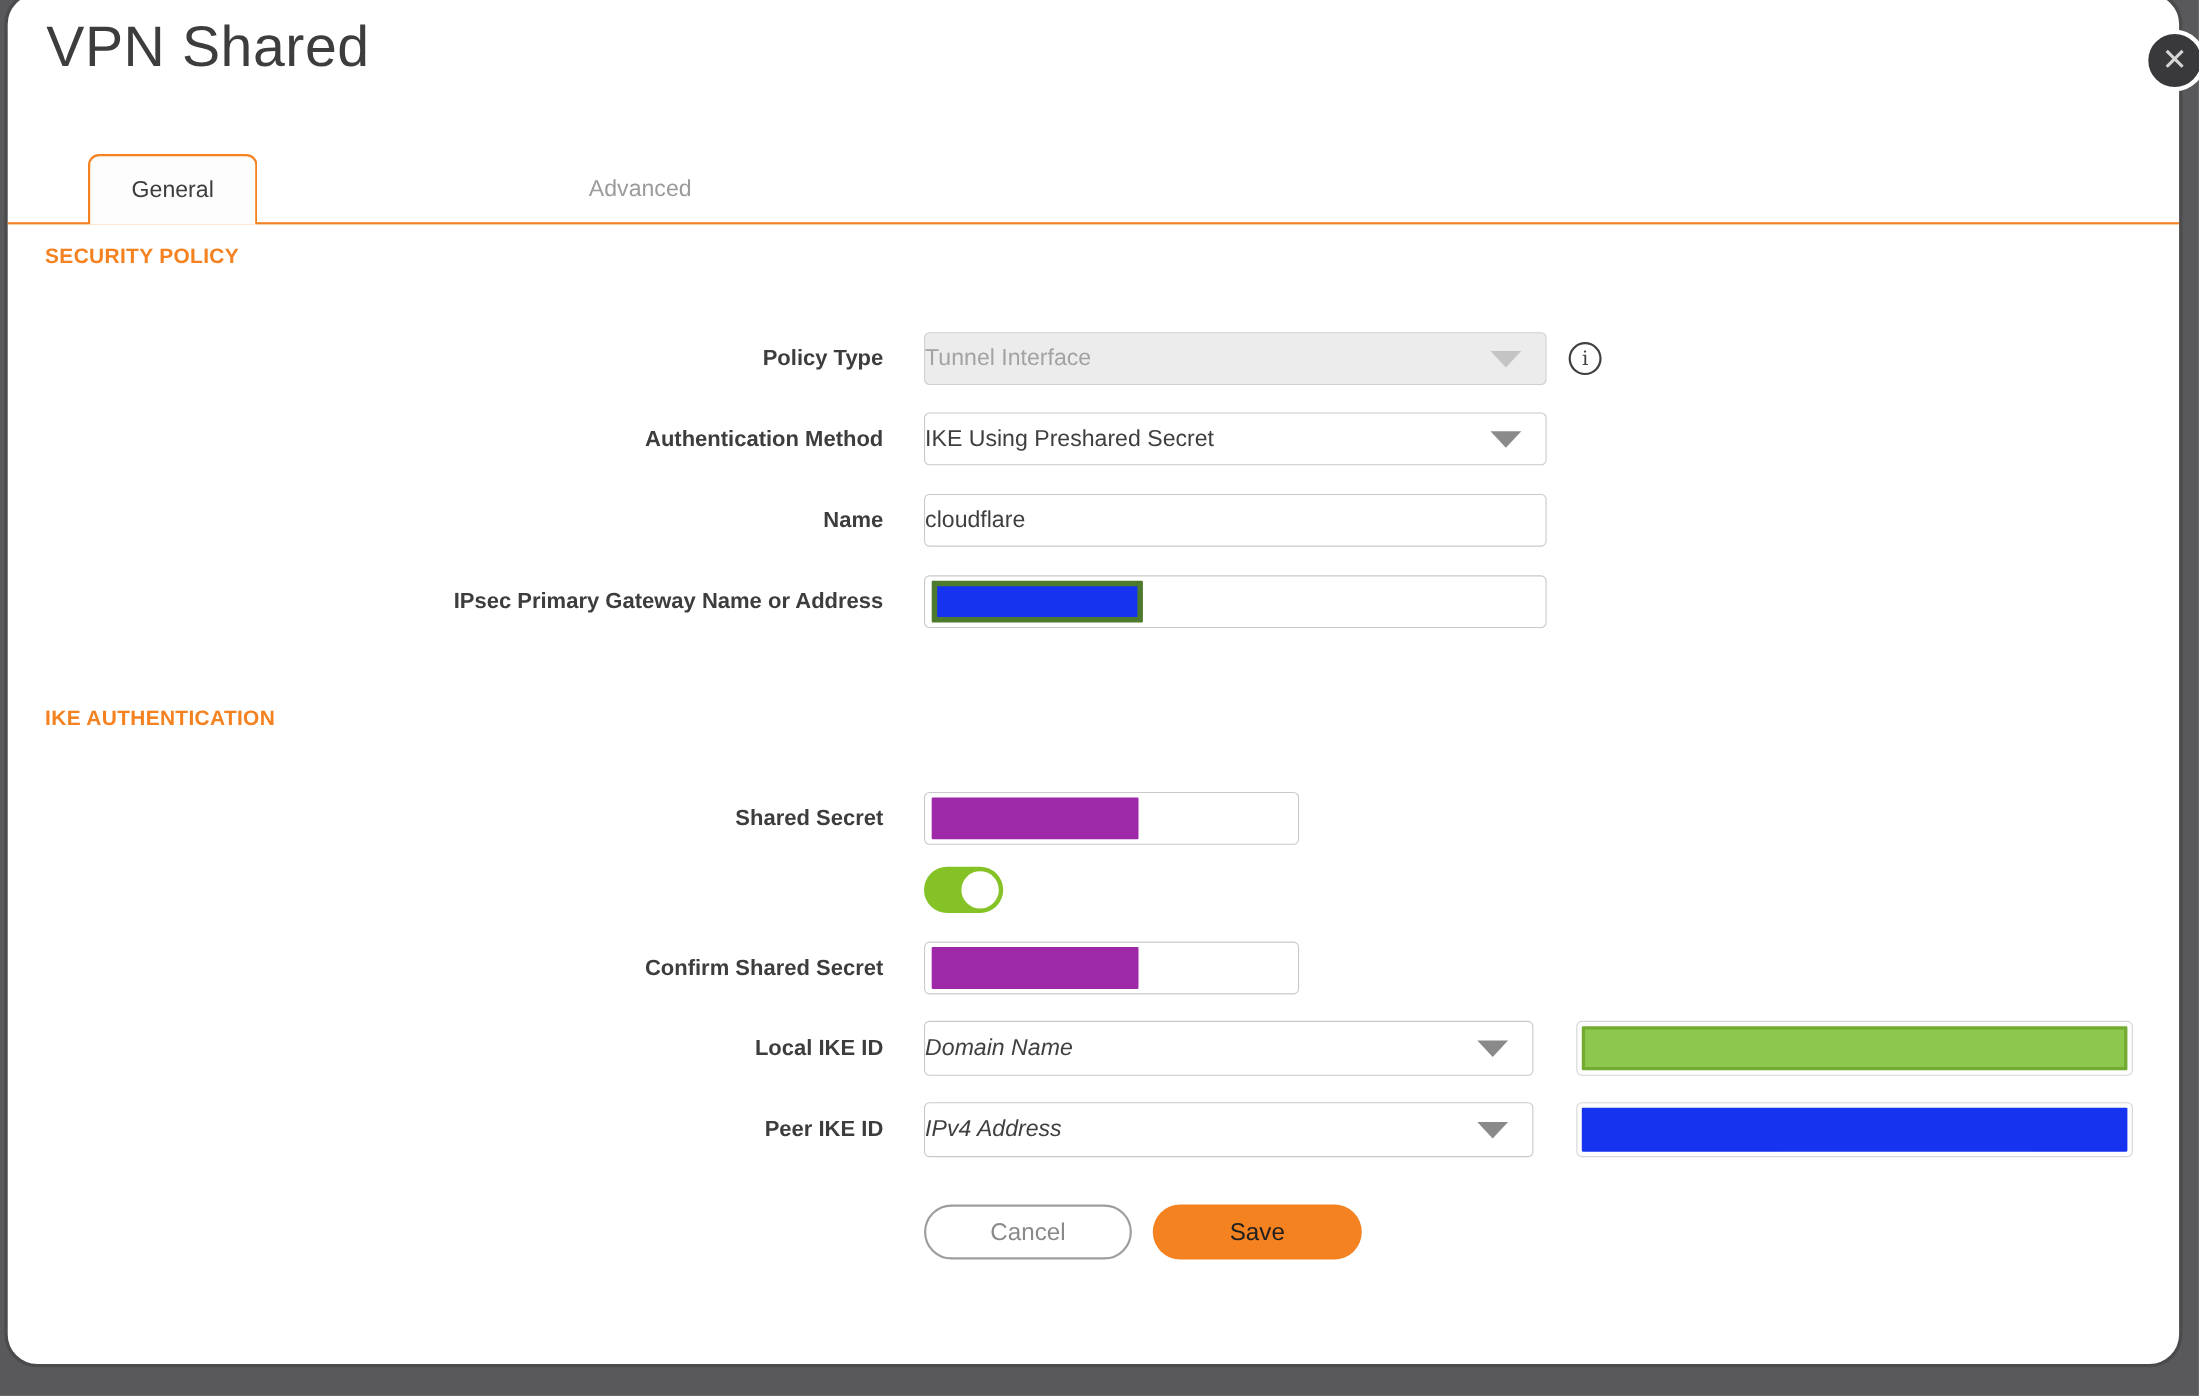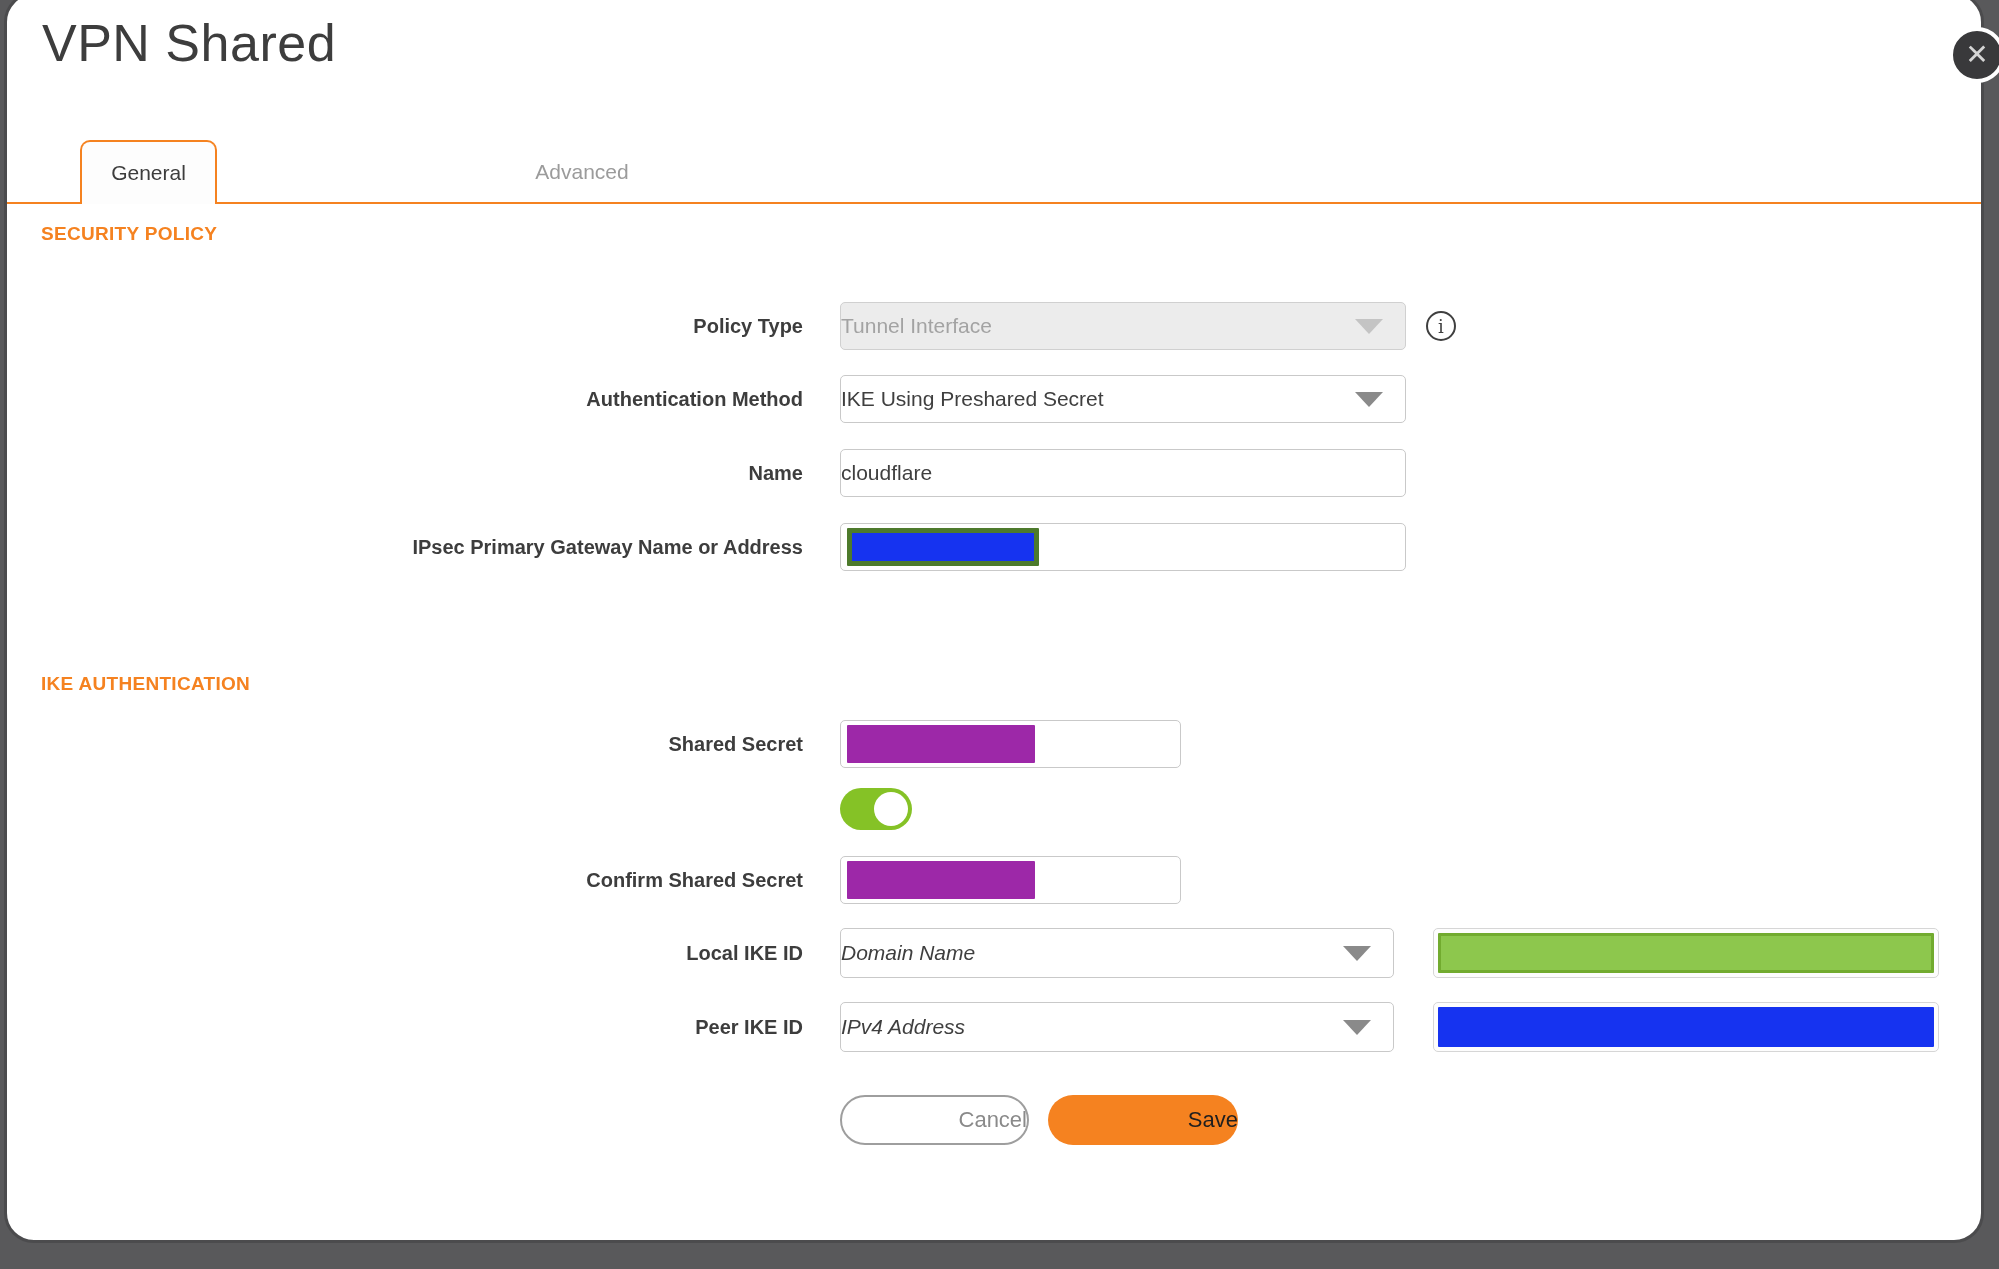--- a/index.html
+++ b/index.html
@@ -25,36 +25,36 @@
     color:#d5d5d5;font-size:28px;cursor:pointer;z-index:20;padding:0;
     font-family:"DejaVu Sans",sans-serif;line-height:1;
   }
   
   .tab{
     position:absolute;height:64px;top:145px;
     display:flex;align-items:center;justify-content:center;
     font-size:21px;color:#9b9b9b;cursor:pointer;box-sizing:border-box;
   }
   .tab.active{
-    left:73px;width:137px;
+    left:73px;width:154px;
     background:#fdfdfd;color:#3d3d3d;
     border:2px solid #F58220;border-bottom:none;
     border-radius:10px 10px 0 0;z-index:5;
   }
   .tab.t2{left:274px;width:170px;}
   .tab.t3{left:490px;width:170px;}
   .tab-underline{
     position:absolute;left:0;right:0;top:207px;height:2px;background:#F58220;
   }
   .section-heading{
     position:absolute;left:34px;
     font-size:19px;font-weight:700;color:#F58220;letter-spacing:0.3px;
   }
   .sh1{top:228px;}
-  .sh2{top:678px;}
+  .sh2{top:648px;}
   
   .row{position:absolute;left:0;width:100%;height:48px;}
   .r1{top:307px;}
   .r2{top:380px;}
   .r3{top:454px;}
   .r4{top:528px;}
   .r5{top:725px;}
   .r6{top:793px;height:42px;}
   .r7{top:861px;}
   .r8{top:933px;height:50px;}
@@ -102,21 +102,21 @@
     position:absolute;left:833px;top:0;width:72px;height:42px;
     background:#85C226;border-radius:21px;cursor:pointer;
   }
   .toggle .knob{
     position:absolute;right:4px;top:4px;width:34px;height:34px;
     background:#ffffff;border-radius:50%;
   }
   
   .btn{
     position:absolute;top:0;height:50px;border-radius:25px;
-    display:flex;align-items:center;justify-content:flex-end;
+    display:flex;align-items:center;justify-content:center;
     font-size:22px;cursor:pointer;box-sizing:border-box;
   }
   .btn.cancel{
     left:833px;width:189px;background:#ffffff;
     border:2px solid #9e9e9e;color:#8a8a8a;
   }
   .btn.save{
     left:1041px;width:190px;background:#F58220;border:none;
     color:#1f1f1f;font-weight:500;
   }

